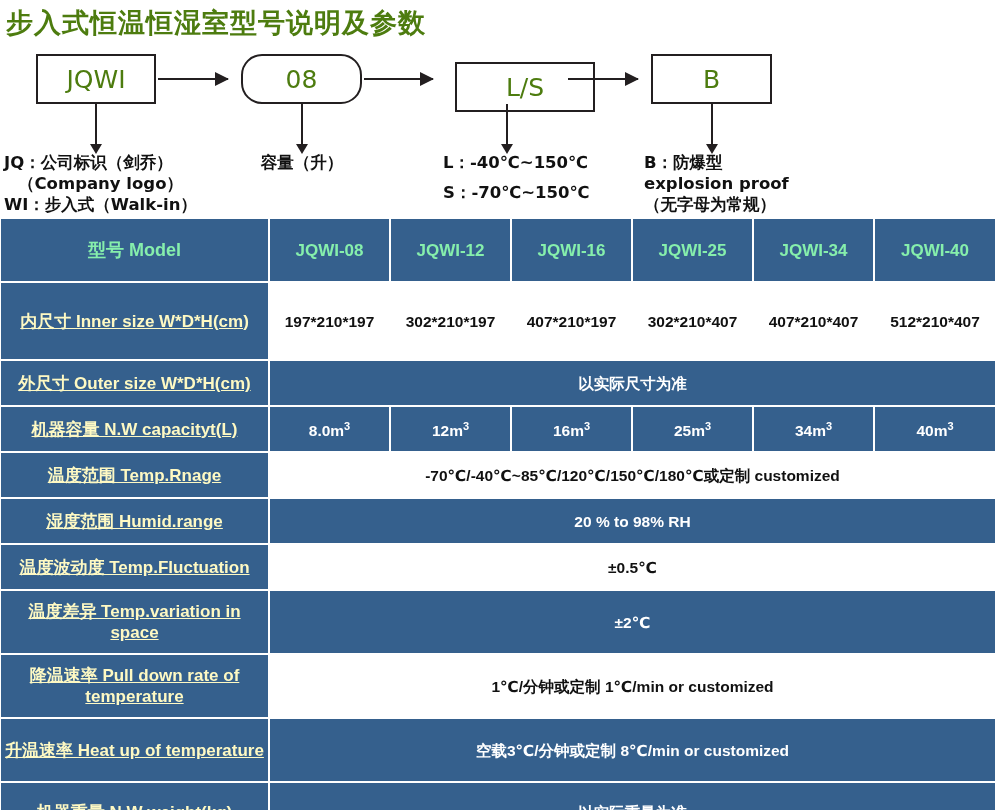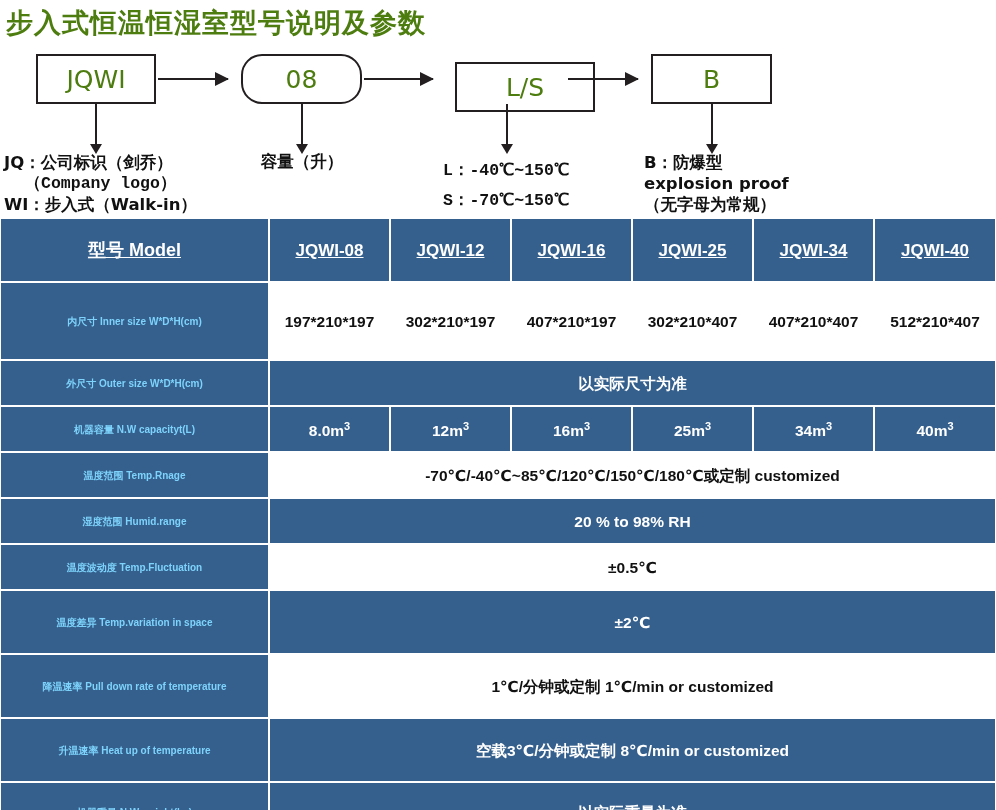--- a/index.html
+++ b/index.html
@@ -85,21 +85,21 @@
   .caption {
     position: absolute;
     font-size: 16.5px;
     font-weight: bold;
     color: #111111;
     line-height: 21px;
     white-space: nowrap;
     font-family: "DejaVu Sans", "Liberation Sans", sans-serif;
   }
   .caption div { white-space: nowrap; }
-  .cap-center { text-align: center; font-family: Liberation Mono, monospace; }
+  .cap-center { text-align: center; }
 
   
   .spec-table {
     position: absolute;
     left: 0;
     top: 218px;
     width: 996px;
     border-collapse: separate;
     border-spacing: 0;
     table-layout: fixed;
@@ -110,30 +110,30 @@
     text-align: center;
     vertical-align: middle;
     font-size: 15.5px;
     font-weight: bold;
     line-height: 21px;
   }
   td.blue { background: #35608d; color: #ffffff; }
   td.white { background: #ffffff; color: #111111; }
   td.label {
     background: #35608d;
-    color: #7dd3fc;
-    font-size: 10px;
+    color: #fef9c3;
+    font-size: 17px;
     padding-left: 4px;
     padding-right: 4px;
+    text-decoration: underline;
   }
   td.head {
     background: #35608d;
-    color: #ffffff;
+    color: #86efac;
     font-size: 17px;
-    text-decoration: underline;
   }
   td.model-head {
     font-size: 18px;
   }
   .sup { font-size: 11px; vertical-align: super; }
 </style>
 </head>
 <body>
 
 <div id="page">
@@ -159,21 +159,21 @@
     <div class="caption" style="left:4px; top:106px;">
       <div>JQ：公司标识（剑乔）</div>
       <div class="cap-center">（Company logo）</div>
       <div>WI：步入式（Walk-in）</div>
     </div>
 
     <div class="caption cap-center" style="left:224px; top:106px; width:156px;">
       <div>容量（升）</div>
     </div>
 
-    <div class="caption" style="left:443px; top:114px;font-family:Liberation Mono, monospace;">
+    <div class="caption" style="left:443px; top:106px;">
       <div style="margin-bottom:9px;">L：-40℃~150℃</div>
       <div>S：-70℃~150℃</div>
     </div>
 
     <div class="caption" style="left:644px; top:106px;">
       <div>B：防爆型</div>
       <div>explosion proof</div>
       <div>（无字母为常规）</div>
     </div>
   </div>

